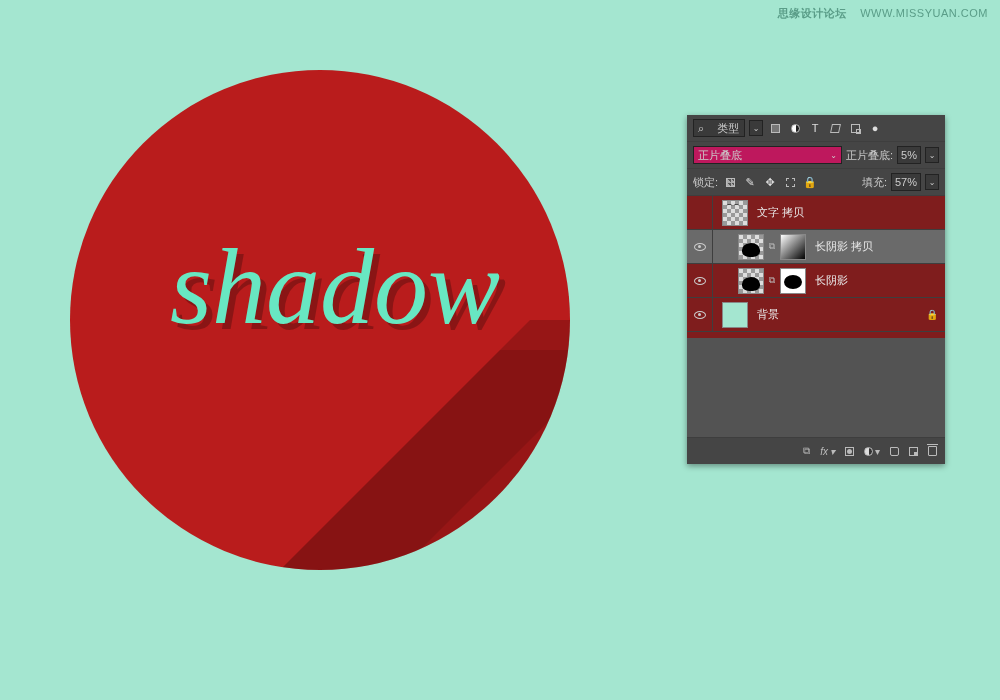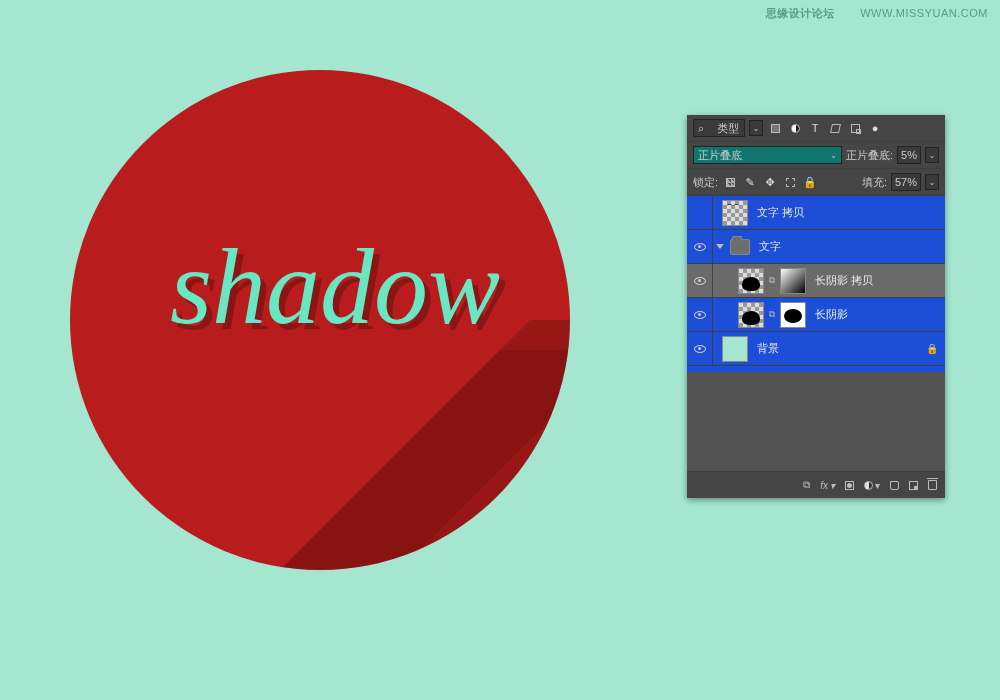--- a/index.html
+++ b/index.html
@@ -12,21 +12,21 @@
     overflow: hidden;
   }
   .watermark {
     position: absolute;
     top: 6px;
     right: 12px;
     font-size: 11px;
     color: #5a9d88;
     letter-spacing: 0.5px;
   }
-  .watermark .cn { font-weight: bold; margin-right: 22px; }
+  .watermark .cn { font-weight: bold; margin-right: 10px; }
   .design-circle {
     position: absolute;
     left: 70px;
     top: 70px;
     width: 500px;
     height: 500px;
     border-radius: 50%;
     background: #b91c1c;
     overflow: hidden;
   }
@@ -104,26 +104,26 @@
     height: 18px;
     min-width: 52px;
   }
   .dd {
     width: 14px; height: 16px;
     display:flex;align-items:center;justify-content:center;
     background:#3a3a3a;border:1px solid #222;
     font-size:8px;
   }
   .panel-row .ic { display:inline-flex;width:16px;height:16px;align-items:center;justify-content:center;color:#ddd;font-size:11px; }
-  .bl-mode { flex: 1; background:#0f766e;border:1px solid #222;padding:1px 4px;height:18px;display:flex;align-items:center; }
+  .bl-mode { flex: 1; background:#be185d;border:1px solid #222;padding:1px 4px;height:18px;display:flex;align-items:center; }
   .opacity-field, .fill-field {
     display:flex;align-items:center;gap:2px;
     background:#3a3a3a;border:1px solid #222;padding:1px 3px;height:18px;
   }
-  .layers-list { background:#1d4ed8; padding-bottom: 6px; }
+  .layers-list { background:#7f1d1d; padding-bottom: 6px; }
   .layer-row {
     display:flex;align-items:center;
     height:34px;
     border-bottom:1px solid #3e3e3e;
     padding-right:6px;
   }
   .layer-row.active { background:#6a6a6a; }
   .vis-col { width:26px;display:flex;align-items:center;justify-content:center;border-right:1px solid #3e3e3e;height:100%; }
   .eye { width:12px;height:8px;border:1px solid #ccc;border-radius:50%;position:relative; }
   .eye::after { content:"";position:absolute;left:3px;top:1px;width:3px;height:3px;background:#ccc;border-radius:50%; }
@@ -238,28 +238,20 @@
 
     <div class="layer-row">
       <div class="vis-col"></div>
       <span class="indent" style="width:6px"></span>
       <div class="thumb checker">
           <span class="mini-txt">⌒⌒</span>
         </div>
       <span class="layer-name">文字 拷贝</span>
     </div>
 
-    <div class="layer-row">
-      <div class="vis-col">
-          <div class="eye"></div>
-        </div>
-      <span class="arrow-d"></span>
-      <div class="folder"></div>
-      <span class="layer-name">文字</span>
-    </div>
 
     <div class="layer-row active">
       <div class="vis-col">
           <div class="eye"></div>
         </div>
       <span class="indent" style="width:22px"></span>
       <div class="thumb checker">
           <div class="blob"></div>
         </div>
       <div class="link-ic">⧉</div>

